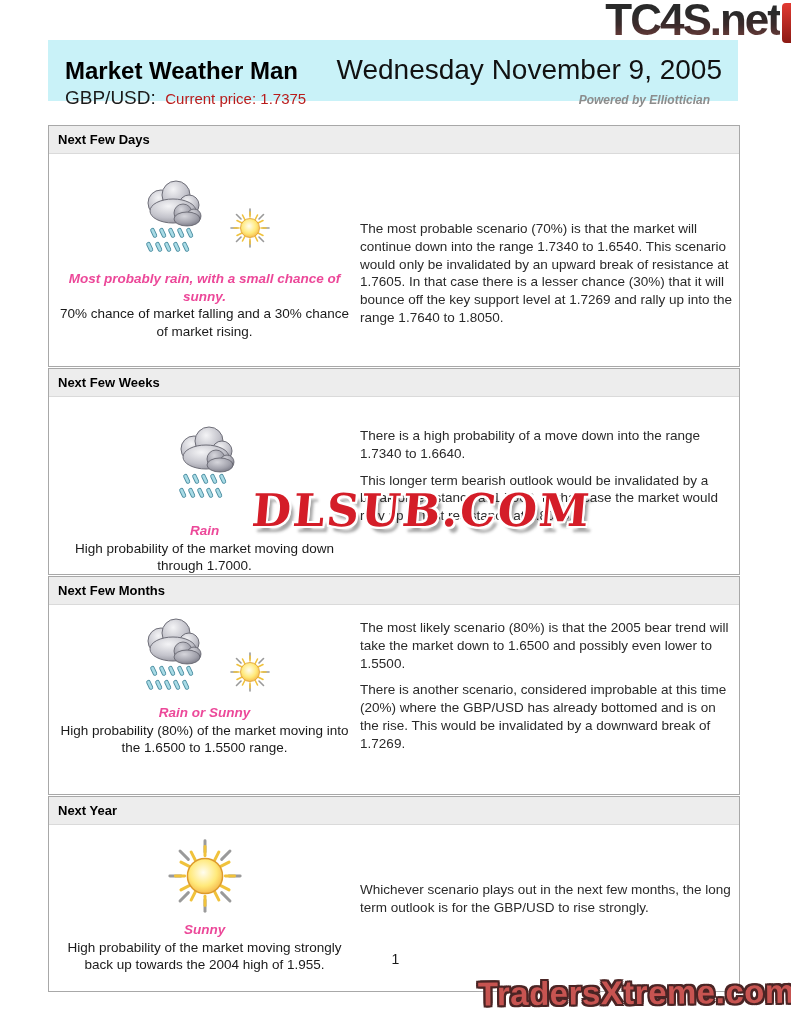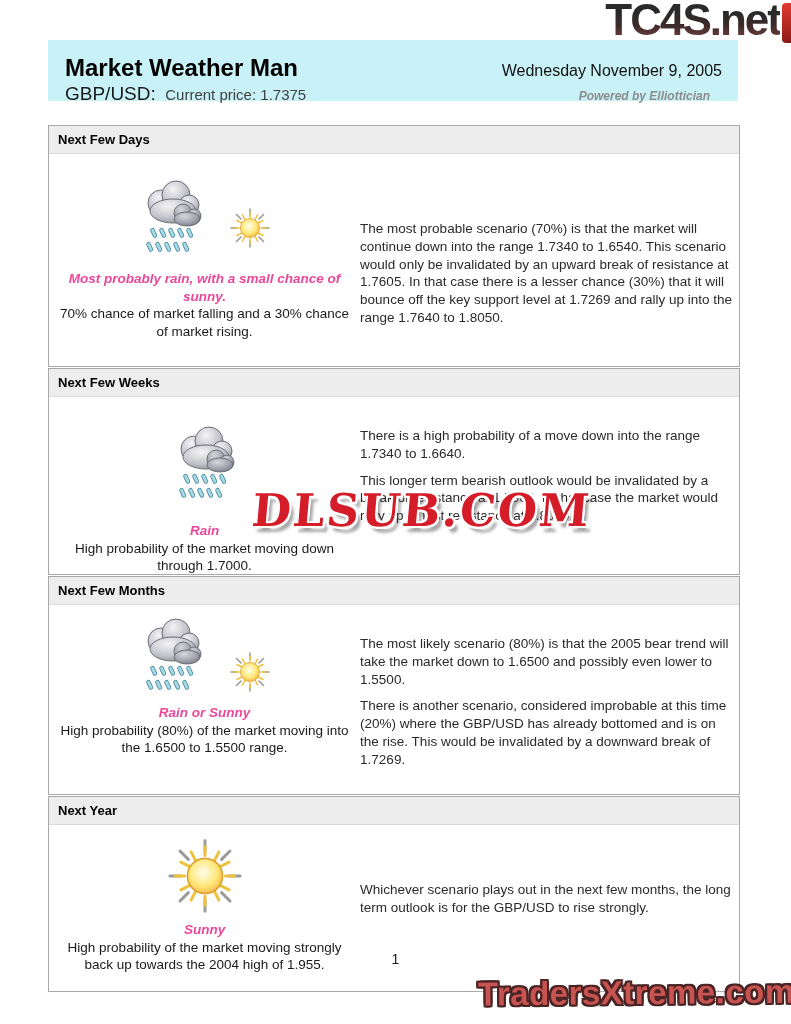--- a/index.html
+++ b/index.html
@@ -12,24 +12,24 @@
     -webkit-background-clip:text;background-clip:text;color:transparent;
     transform:scaleY(1.02);line-height:1.1;}
   .red-edge{position:absolute;top:3px;right:0;width:9px;height:40px;
     background:linear-gradient(to bottom,#e23a32,#8c1a14);border-radius:4px 0 0 4px;}
 
   
   .band{position:absolute;left:48px;top:40px;width:690px;height:61px;background:#c9f2f8;
     padding:8px;box-sizing:border-box;}
   .band-row1{display:flex;justify-content:space-between;align-items:baseline;padding:6px 8px 0 9px;}
   .band-title{font-size:24px;font-weight:bold;color:#000;}
-  .band-date{font-size:16px;color:#111;}
+  .band-date{font-size:28px;color:#111;}
   .band-row2{display:flex;justify-content:space-between;align-items:baseline;padding:1px 20px 0 9px;}
   .pair{font-size:19px;color:#1a1a1a;}
-  .price{font-size:15px;color:#404040;margin-left:5px;}
+  .price{font-size:15px;color:#b91c1c;margin-left:5px;}
   .powered{font-size:12px;font-style:italic;color:#8c8c8c;font-weight:bold;}
 
   
   .sections{position:absolute;left:48px;top:125px;width:692px;}
   .section{border:1px solid #a8a8a8;background:#ffffff;margin-bottom:1px;box-sizing:border-box;}
   .sec-head{background:#ededed;border-bottom:1px solid #dadada;padding:6px 0 6px 9px;
     font-size:13px;font-weight:bold;color:#000;}
   .sec-body{display:flex;}
   .left-col{width:312px;display:flex;flex-direction:column;align-items:center;box-sizing:border-box;}
   .icon-row{display:flex;align-items:flex-start;}
@@ -44,21 +44,21 @@
   .s1 .icon-row{margin-top:26px;}
   .s1 .caption{margin-top:10px;}
   .s1 .right-col{padding-top:27px;margin-top:39px;}
   .s2 .sec-body{height:177px;}
   .s2 .icon-row{margin-top:29px;}
   .s2 .caption{margin-top:16px;font-style:italic;}
   .s2 .right-col{padding-top:30px;}
   .s3 .sec-body{height:189px;}
   .s3 .icon-row{margin-top:13px;}
   .s3 .caption{margin-top:6px;}
-  .s3 .right-col{padding-top:30px;}
+  .s3 .right-col{padding-top:14px;}
   .s4 .sec-body{height:166px;}
   .s4 .icon-row{margin-top:14px;}
   .s4 .caption{margin-top:8px;}
   .s4 .right-col{padding-top:56px;}
 
   
   .dlsub{position:absolute;left:252px;top:484px;font-family:"DejaVu Serif",serif;
     font-weight:bold;font-size:45px;letter-spacing:2px;color:#d41d28;transform:skewX(-5deg);
     text-shadow:
       -2px -2px 0 #fff, 2px -2px 0 #fff, -2px 2px 0 #fff, 2px 2px 0 #fff,

